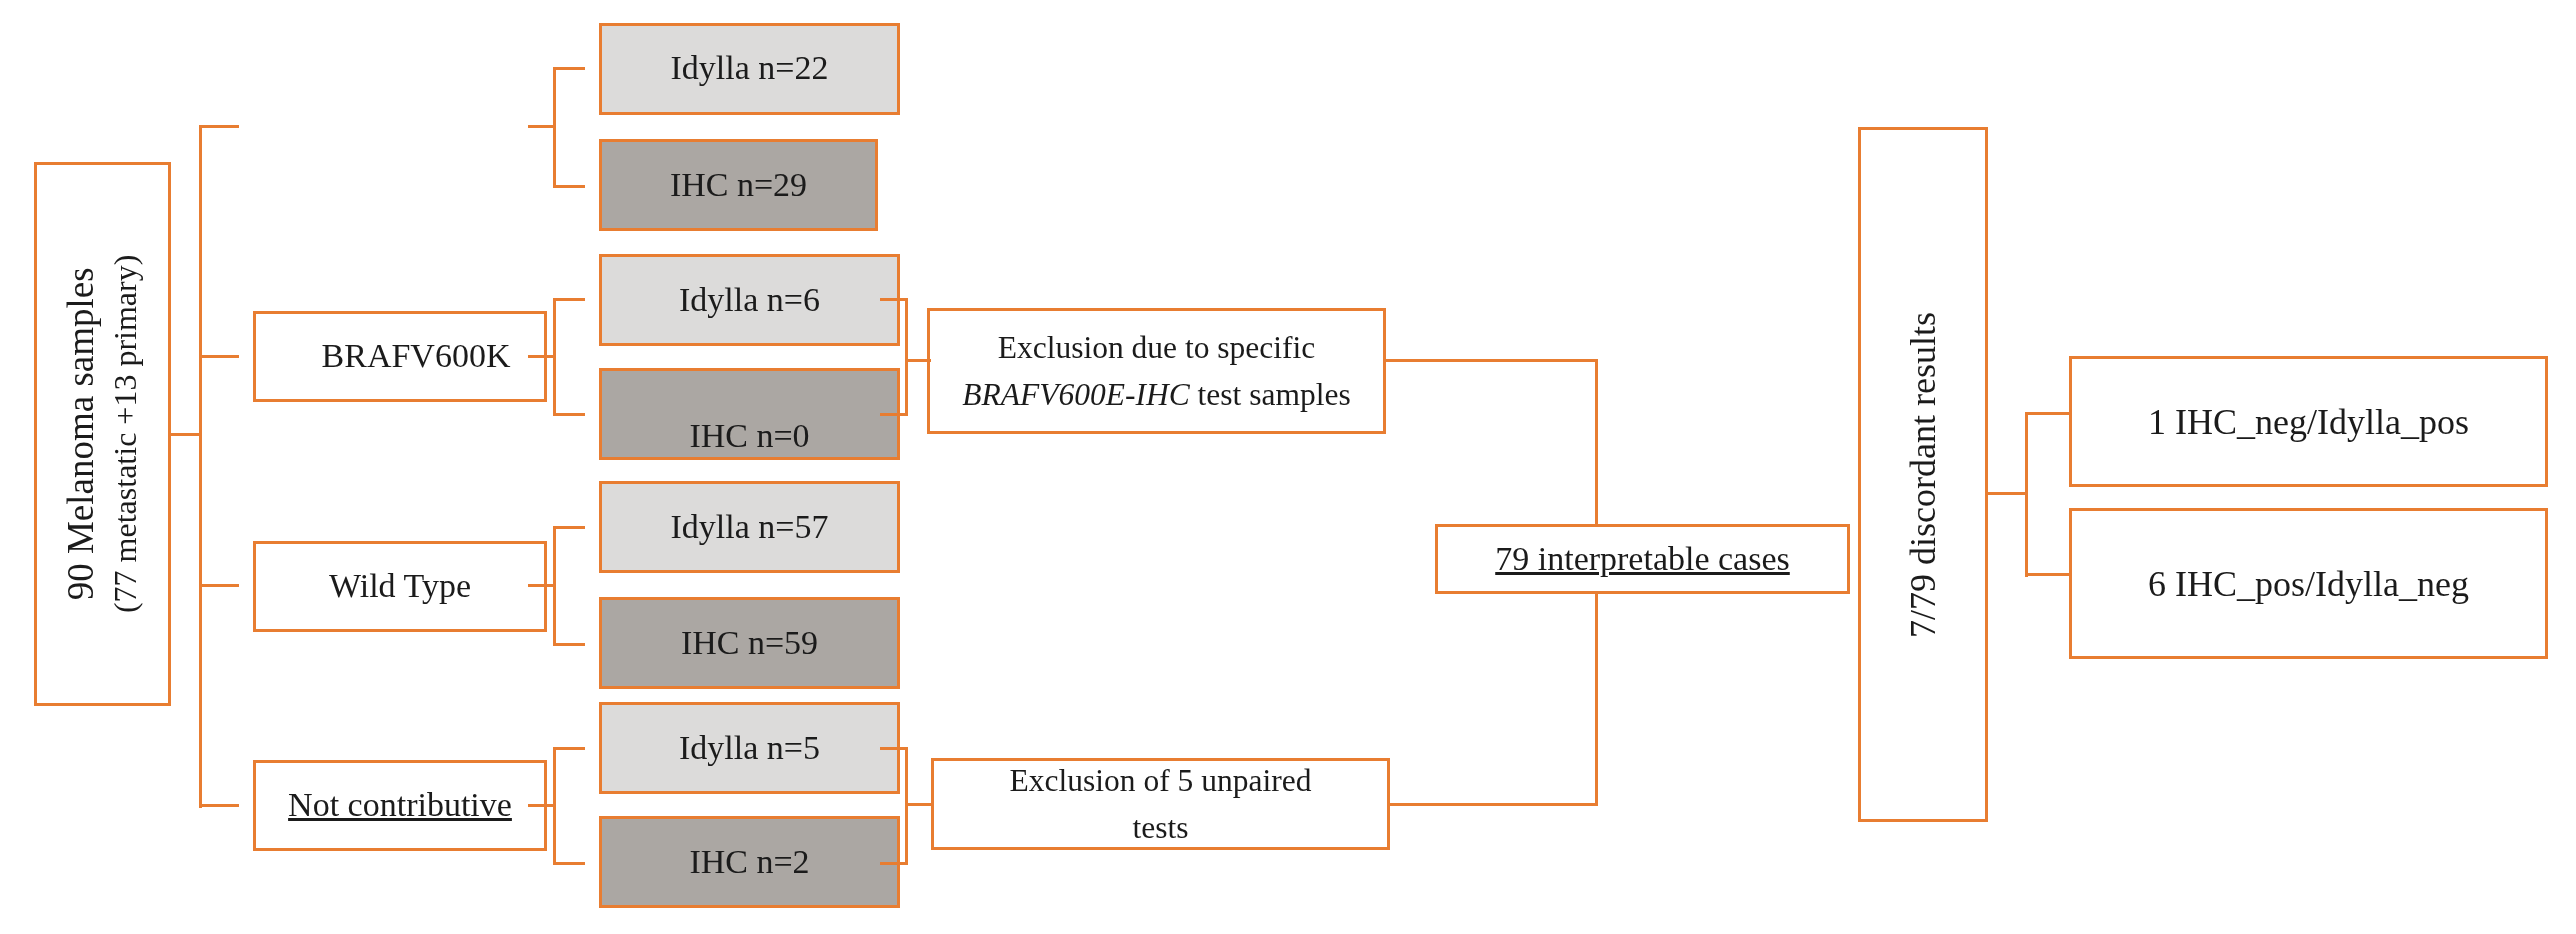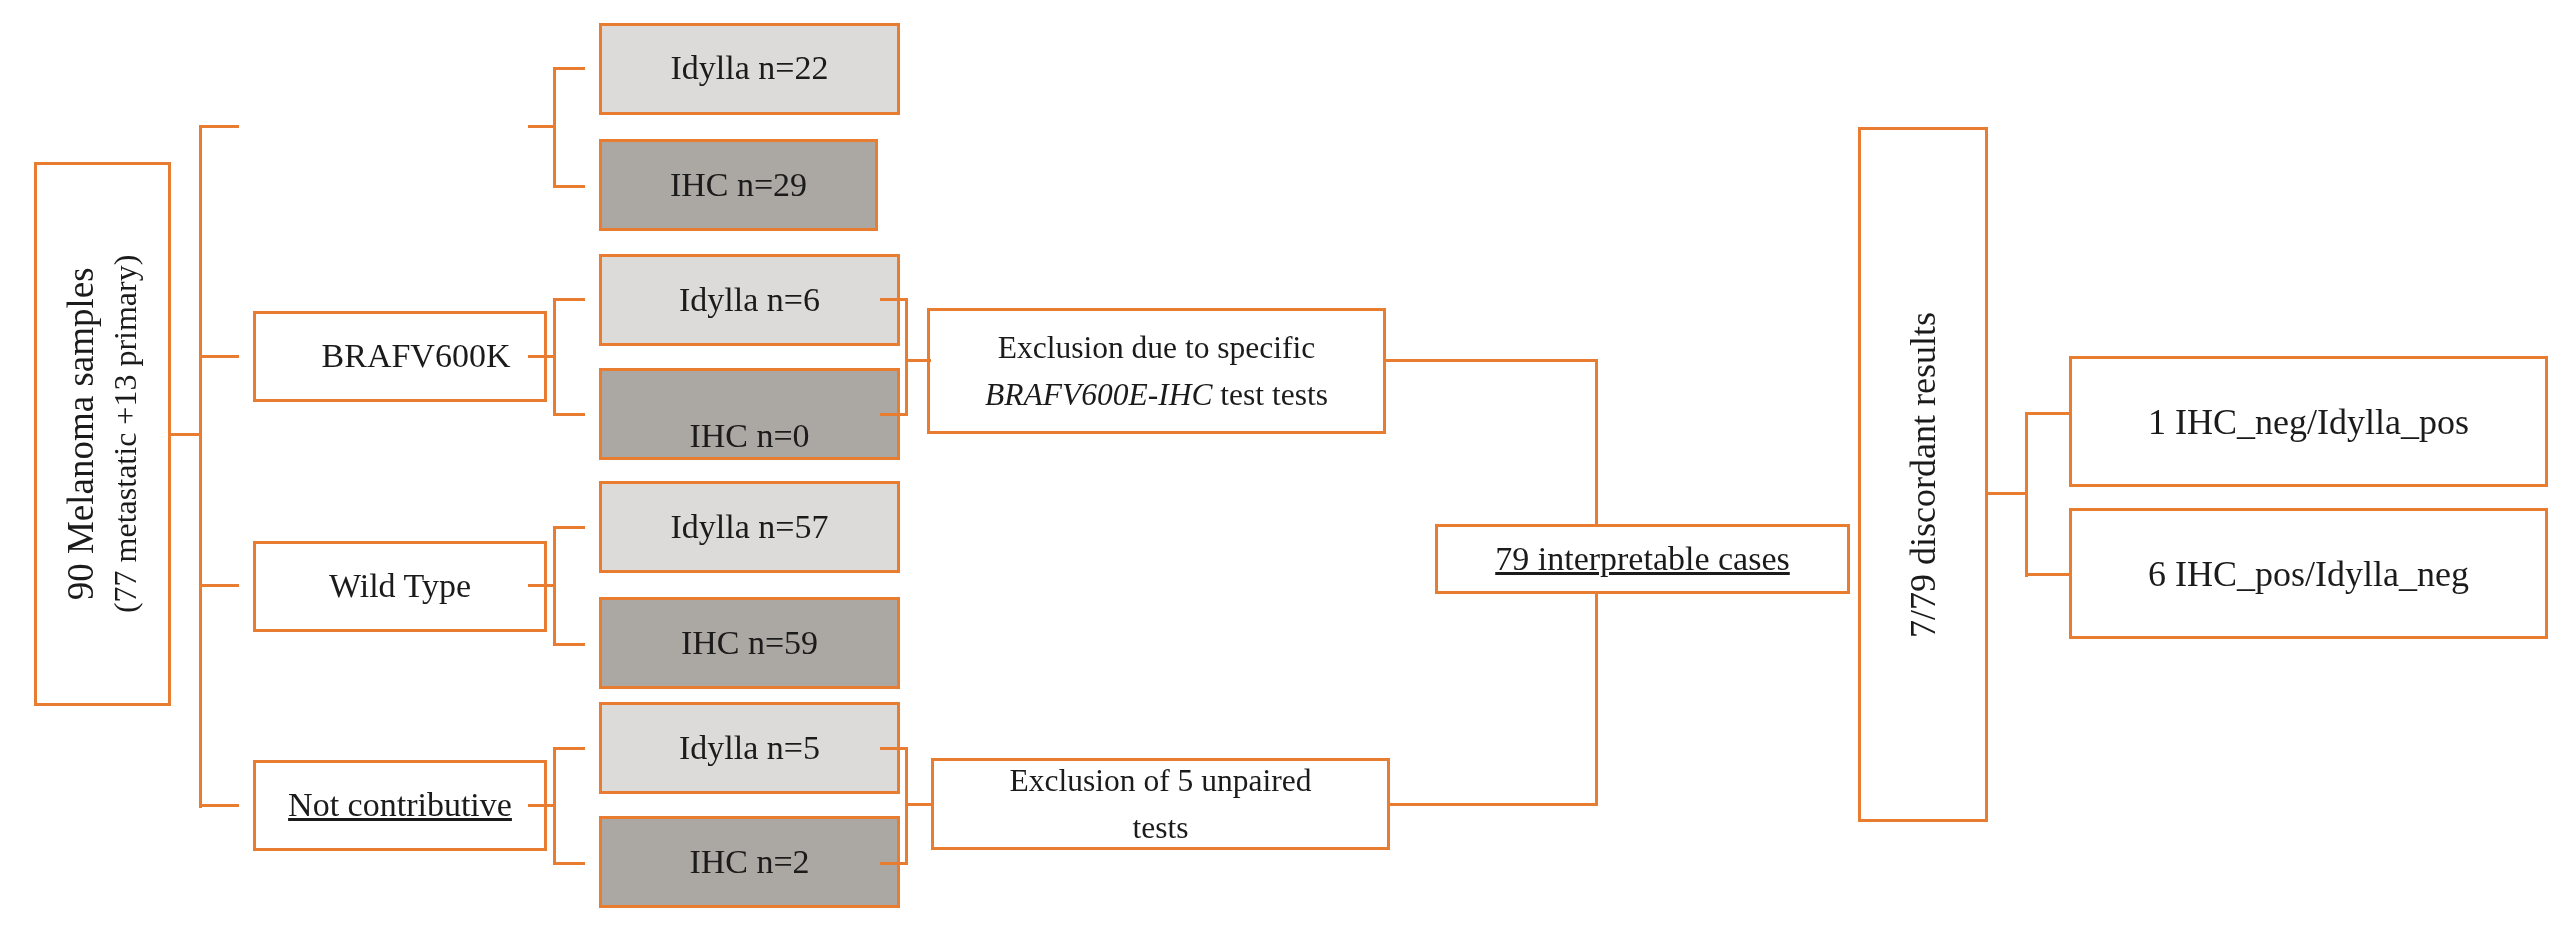--- a/index.html
+++ b/index.html
@@ -76,42 +76,42 @@
   <div class="box lbl fill-dark" style="left:582px;top:597px;width:301px;height:92px;">
     <span>IHC n=59</span>
   </div>
   <div class="box lbl fill-dark" style="left:582px;top:816px;width:301px;height:92px;">
     <span>IHC n=2</span>
   </div>
 
   <div class="box lbl-excl" style="left:927px;top:308px;width:459px;height:126px;">
     <div>
       <div>Exclusion due to specific</div>
-      <div><span class="it">BRAFV600E-IHC</span><span> test tests</span></div>
+      <div><span class="it">BRAFV600E-IHC</span><span> test samples</span></div>
     </div>
   </div>
   <div class="box lbl-excl" style="left:931px;top:758px;width:459px;height:92px;">
     <div>
       <div>Exclusion of 5 unpaired</div>
       <div>tests</div>
     </div>
   </div>
 
   <div class="box lbl" style="left:1418px;top:524px;width:415px;height:70px;text-decoration:underline;">
     <span>79 interpretable cases</span>
   </div>
 
   <div class="box vwrap" style="left:1858px;top:127px;width:130px;height:695px;">
     <div class="vtext vtext-single">7/79 discordant results</div>
   </div>
 
   <div class="box lbl-out" style="left:2069px;top:356px;width:479px;height:131px;">
     <span>1 IHC_neg/Idylla_pos</span>
   </div>
-  <div class="box lbl-out" style="left:2069px;top:508px;width:479px;height:131px;">
+  <div class="box lbl-out" style="left:2069px;top:508px;width:479px;height:151px;">
     <span>6 IHC_pos/Idylla_neg</span>
   </div>
 
 <div class="seg" style="left: 171px; top: 433px; width: 31px; height: 2.7px;"></div>
     <div class="seg" style="left: 199px; top: 125px; width: 2.7px; height: 683px;"></div>
     <div class="seg" style="left: 199px; top: 125px; width: 40px; height: 2.7px;"></div>
     <div class="seg" style="left: 199px; top: 355px; width: 40px; height: 2.7px;"></div>
     <div class="seg" style="left: 199px; top: 584px; width: 40px; height: 2.7px;"></div>
     <div class="seg" style="left: 199px; top: 804px; width: 40px; height: 2.7px;"></div>
     <div class="seg" style="left: 528px; top: 125px; width: 28px; height: 2.7px;"></div>

